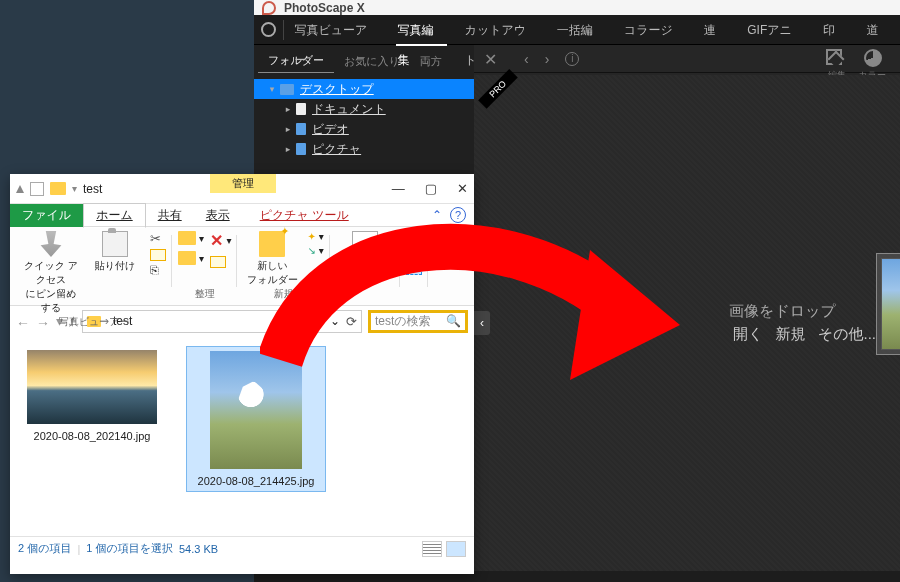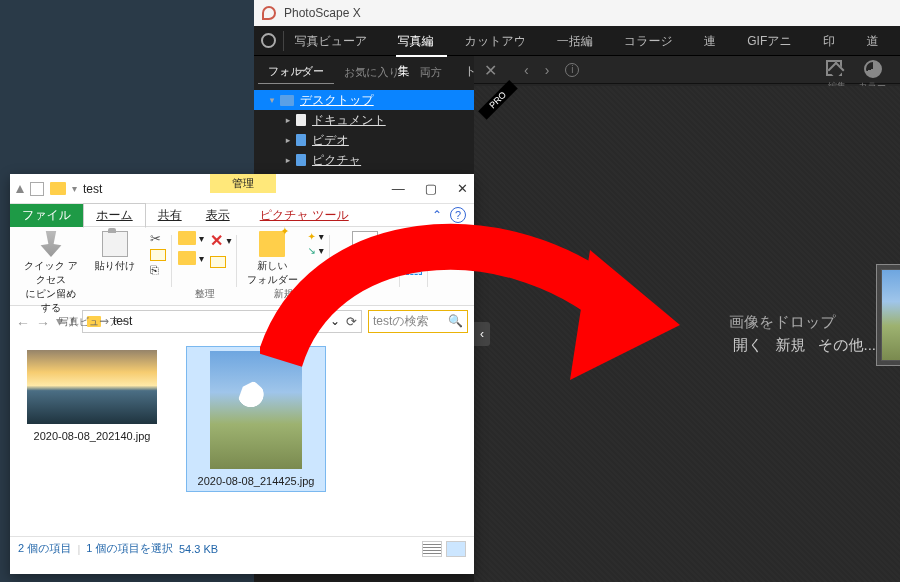--- a/index.html
+++ b/index.html
@@ -1,21 +1,21 @@
 <!DOCTYPE html>
 <html><head>
 <meta charset="utf-8">
 <style>
   * { box-sizing: border-box; margin: 0; padding: 0; }
   body { font-family: "Meiryo", "Yu Gothic", sans-serif; font-size: 12px; background:#24303a; width:900px; height:582px; position:relative; overflow:hidden; }
   .dark-desktop { position:absolute; left:0; top:0; width:900px; height:582px; background:#2a3a48; }
 
   
   .ps-window { position:absolute; left:254px; top:0; width:646px; height:582px; background:#1d1d1d; color:#ccc; }
-  .ps-titlebar { height:26px; background:#f5f5f5; display:flex; align-items:center; padding:0 8px; color:#444; }
+  .ps-titlebar { height:15px; background:#f5f5f5; display:flex; align-items:center; padding:0 8px; color:#444;font-weight:bold; }
   .ps-logo { width:14px; height:14px; border:2px solid #cc5a4a; border-radius:50% 50% 50% 0; margin-right:8px; }
   .ps-title { font-size:12px; }
   .ps-tabs { height:30px; background:#1c1c1c; display:flex; align-items:center; border-bottom:1px solid #000; }
   .ps-search-icon { width:30px; height:30px; display:flex; align-items:center; justify-content:center; color:#aaa; }
   .ps-search-icon::before { content:""; width:11px; height:11px; border:2px solid #aaa; border-radius:50%; }
   .ps-divider { width:1px; height:20px; background:#444; }
   .ps-tab { padding:0 10px; height:30px; line-height:30px; font-size:12px; color:#bbb; position:relative; }
   .ps-tab.active { color:#fff; }
   .ps-tab.active::after { content:""; position:absolute; left:8px; right:8px; bottom:-1px; height:2px; background:#fff; }
   .ps-sidebar { width:220px; background:#202020; float:left; height:calc(100% - 56px); }
@@ -99,21 +99,21 @@
   .view-grid.sel div{background:#fff;border:1px solid #3367d6;}
 
   .ex-address { height:30px; display:flex; align-items:center; padding:3px 6px; gap:6px; }
   .navbtn { color:#999; font-size:14px; }
   .navbtn.enabled{color:#555;} 
   .addr { flex:1; height:23px; border:1px solid #ccc; display:flex; align-items:center; padding:0 4px; font-size:12px; gap:4px; }
   .addr .folder-ico { width:14px; height:11px; }
   .addr .sep { color:#888; }
   .addr-tools{display:flex;gap:6px;align-items:center;}
   .refresh-ico{font-size:13px;color:#555;}
-  .search { width:100px; height:23px; border:1px solid #eab308; display:flex; align-items:center; padding:0 4px; color:#888; font-size:12px; justify-content:space-between; }
+  .search { width:100px; height:23px; border:3px solid #eab308; display:flex; align-items:center; padding:0 4px; color:#888; font-size:12px; justify-content:space-between; }
 
   .ex-content { height:200px; padding:10px 12px; display:flex; gap:24px; align-items:flex-start; }
   .thumb { width:140px; text-align:center; font-size:11px; padding:4px; }
   .thumb.selected { background:#cce6ff; border:1px solid #7ab8ef; }
   .thumb .img1 { width:130px; height:74px; background:linear-gradient(#96846a 0%,#f6cc70 30%,#ffe9a7 48%,#4b6e84 55%,#1f343f 100%); margin:0 auto 6px; }
   .thumb .img2 { width:92px; height:118px; background:linear-gradient(#6ea6e0 0%,#9fc5ea 35%,#9db270 62%,#7a8a4f 100%); margin:0 auto 6px; position:relative; }
   .thumb .img2::after{content:"";position:absolute;left:28px;top:30px;width:32px;height:38px;background:radial-gradient(circle at 40% 35%,#fff 0 40%,transparent 42%);clip-path:polygon(50% 0,90% 30%,100% 70%,60% 100%,20% 90%,0 50%,15% 15%);}
 
   .ex-status { height:24px; border-top:1px solid #e2e2e2; display:flex; align-items:center; padding:0 8px; font-size:11px; color:#2266aa; }
   .ex-status .sb-sep { color:#ccc; margin:0 6px; }

